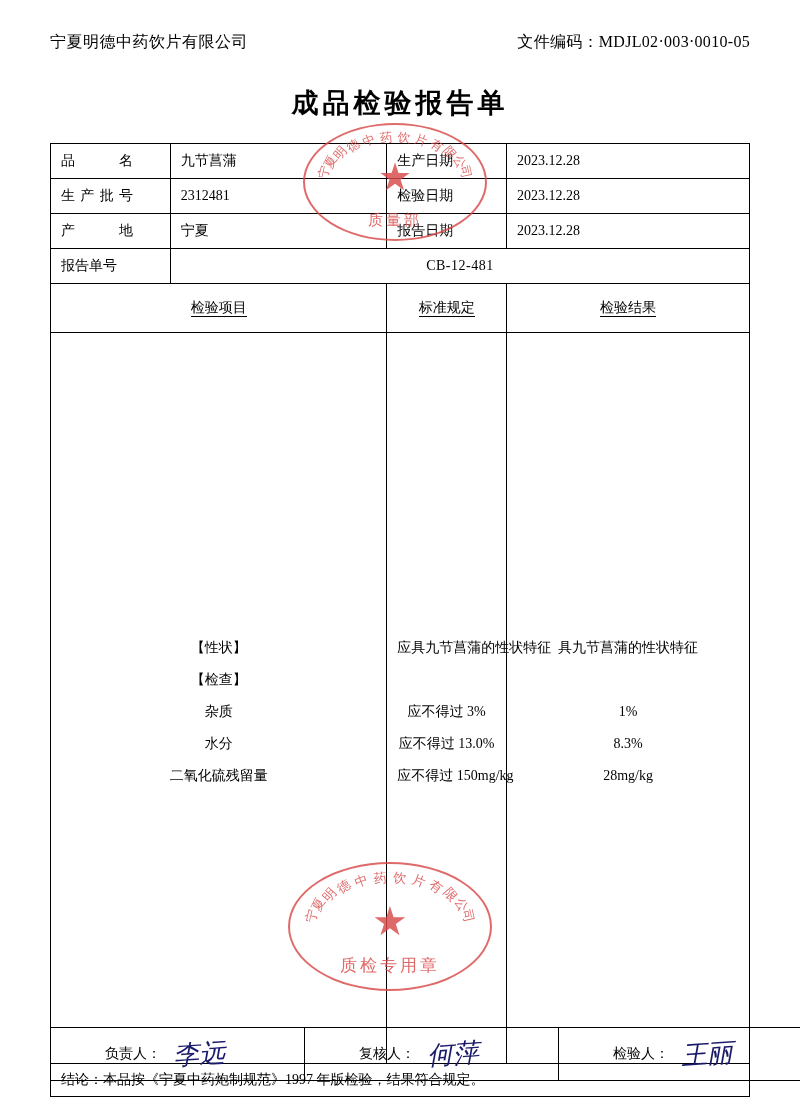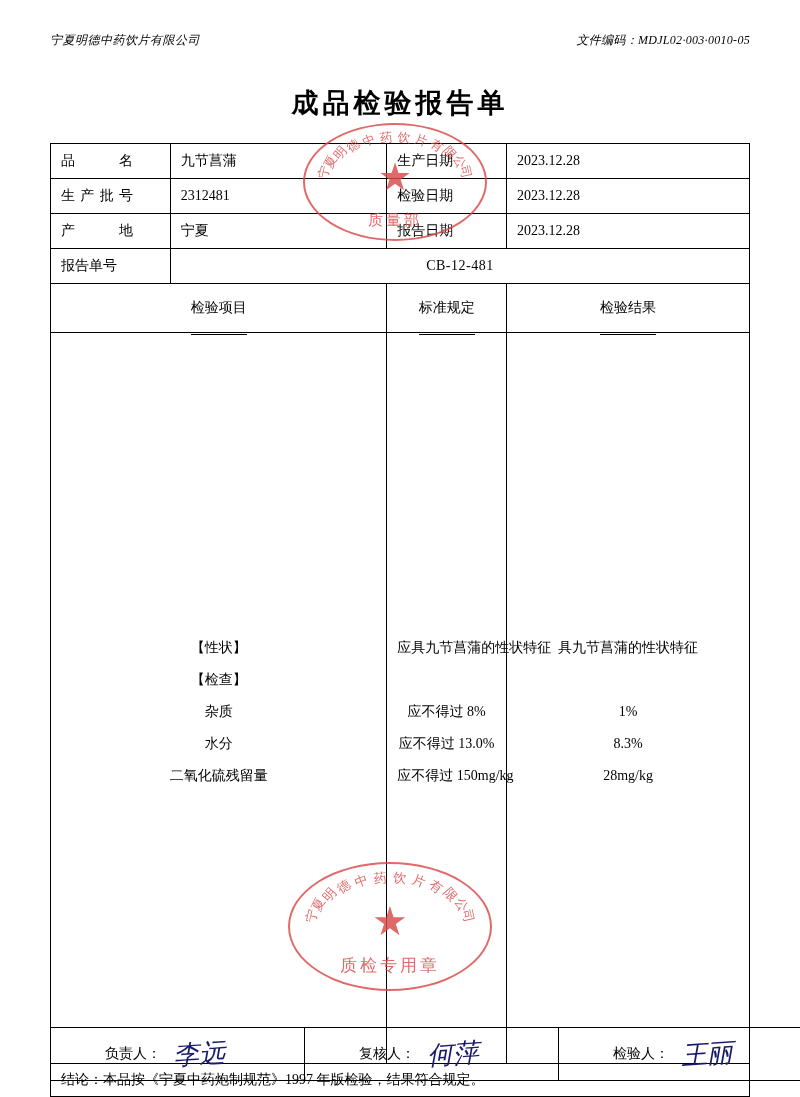--- a/index.html
+++ b/index.html
@@ -23,22 +23,21 @@
     box-sizing: border-box;
   }
   .header-row {
     position: absolute;
     left: 50px;
     top: 32px;
     width: 700px;
     display: flex;
     justify-content: space-between;
     align-items: baseline;
-    font-size: 12px;
-    font-style: italic;
+    font-size: 16px;
   }
   .company-name {
     font-family: "Liberation Serif", serif;
     letter-spacing: 0.5px;
   }
   .doc-code {
     font-family: "Liberation Serif", serif;
     letter-spacing: 0.3px;
     text-align: center;
   }
@@ -92,21 +91,21 @@
   .cols-head td {
     height: 48px;
     vertical-align: middle;
   }
   .colhead-inner {
     display: block;
     text-align: center;
   }
   .underline-text {
     border-bottom: 1px solid #000;
-    padding-bottom: 19px;
+    padding-bottom: 1px;
   }
   .body-cell {
     vertical-align: top;
     padding-top: 0;
     height: 730px;
   }
   .item-list {
     padding-top: 28px;
   }
   .item-line {
@@ -256,21 +255,21 @@
           <div class="item-line">【检查】</div>
           <div class="item-line">杂质</div>
           <div class="item-line">水分</div>
           <div class="item-line">二氧化硫残留量</div>
         </div>
       </td>
       <td class="body-cell">
         <div class="item-list">
           <div class="item-line">应具九节菖蒲的性状特征</div>
           <div class="item-line"></div>
-          <div class="item-line">应不得过 8%</div>
+          <div class="item-line">应不得过 3%</div>
           <div class="item-line">应不得过 13.0%</div>
           <div class="item-line">应不得过 150mg/kg</div>
         </div>
       </td>
       <td class="body-cell">
         <div class="item-list">
           <div class="item-line">具九节菖蒲的性状特征</div>
           <div class="item-line"></div>
           <div class="item-line">1%</div>
           <div class="item-line">8.3%</div>

